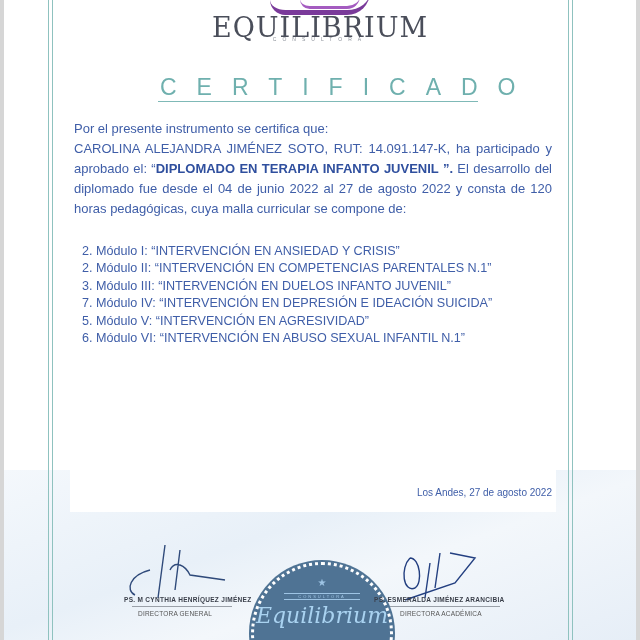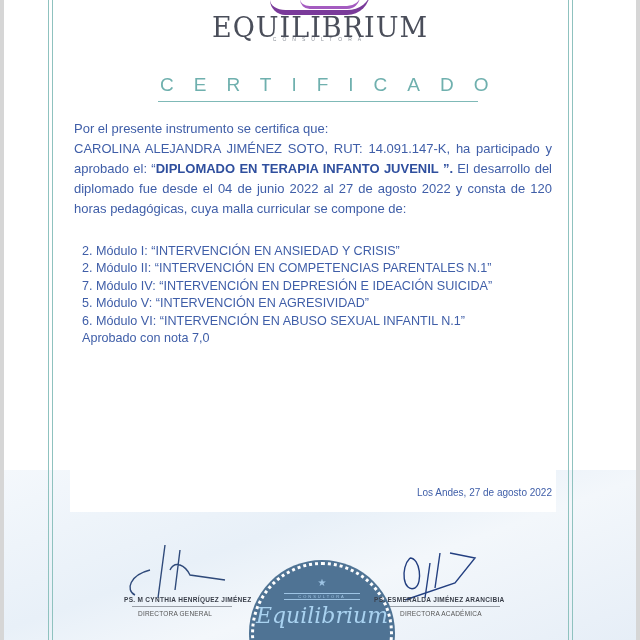--- a/index.html
+++ b/index.html
@@ -8,21 +8,21 @@
   .page-edge-right { position:absolute; right:0; top:0; width:4px; height:640px; background:#d6d6d6; }
   .bg-lower { position:absolute; left:4px; right:4px; top:470px; bottom:0;
      background: linear-gradient(160deg, #f4f8fc 0%, #e8f0f8 40%, #f3f7fb 60%, #e6eef7 100%); }
   .rule { position:absolute; top:0; height:640px; width:1px; background:#8fc2bf; }
   .text-box { position:absolute; left:70px; top:110px; width:486px; height:402px; background:#ffffff; }
   .logo { position:absolute; left:0; right:0; top:0; text-align:center; }
   .logo-swoosh { position:absolute; left:270px; top:-8px; width:100px; height:18px; border-bottom:5px solid #7a3a9a; border-radius:0 0 60px 40px; }
   .logo-swoosh2 { position:absolute; left:300px; top:-4px; width:60px; height:10px; border-bottom:3px solid #a45bc0; border-radius:0 0 40px 30px; }
   .logo-name { position:absolute; left:0; right:0; top:12px; text-align:center; font-family:"DejaVu Serif", serif; font-size:27px; color:#4a4e5a; letter-spacing:1px; }
   .logo-sub { position:absolute; left:0; right:0; top:36px; text-align:center; font-size:5px; letter-spacing:6px; color:#8a8f98; }
-  .title { position:absolute; left:150px; top:74px; width:340px; text-align:center; font-size:19px; letter-spacing:20px; color:#6fb0ae; text-indent:10px; }
+  .title { position:absolute; left:150px; top:74px; width:340px; text-align:center; font-size:23px; letter-spacing:20px; color:#6fb0ae; text-indent:10px; }
   .title-line { position:absolute; left:158px; top:101px; width:320px; height:1px; background:#7fb9b7; }
   .body { position:absolute; left:74px; top:119px; width:478px; font-size:13px; line-height:20px; color:#3f5ea8; text-align:justify; }
   .body b { color:#2f4f9e; }
   .modules { position:absolute; left:82px; top:243px; font-size:12.6px; line-height:17.4px; color:#3f5ea8; }
   .date { position:absolute; right:88px; top:487px; font-size:10px; color:#3f5ea8; }
   .sig-name { position:absolute; font-size:6.5px; font-weight:bold; color:#3a3f4a; letter-spacing:0.3px; }
   .sig-role { position:absolute; font-size:6.5px; color:#555; letter-spacing:0.2px; }
   .sig-line { position:absolute; height:1px; background:#9aa0a8; }
   .seal { position:absolute; left:251px; top:562px; width:136px; height:136px; border-radius:50%; background:#4f7394; border:3px dotted #ffffff; box-shadow:0 0 0 2px #4f7394; }
   .seal-star { position:absolute; left:0; right:0; top:12px; text-align:center; color:#9ec4e4; font-size:10px; }
@@ -58,24 +58,24 @@
   <div class="title-line"></div>
 
   <div class="body">
     <span>Por el presente instrumento se certifica que:</span><br>
     <span>CAROLINA ALEJANDRA JIMÉNEZ SOTO, RUT: 14.091.147-K, ha participado y aprobado el: “</span><b>DIPLOMADO EN TERAPIA INFANTO JUVENIL ”.</b><span> El desarrollo del diplomado fue desde el 04 de junio 2022 al 27 de agosto 2022 y consta de 120 horas pedagógicas, cuya malla curricular se compone de:</span>
   </div>
 
   <div class="modules">
     <div>2. Módulo I: “INTERVENCIÓN EN ANSIEDAD Y CRISIS”</div>
     <div>2. Módulo II: “INTERVENCIÓN EN COMPETENCIAS PARENTALES N.1”</div>
+    <div>3. Módulo III: “INTERVENCIÓN EN DUELOS INFANTO JUVENIL”</div>
     <div>7. Módulo IV: “INTERVENCIÓN EN DEPRESIÓN E IDEACIÓN SUICIDA”</div>
     <div>5. Módulo V: “INTERVENCIÓN EN AGRESIVIDAD”</div>
     <div>6. Módulo VI: “INTERVENCIÓN EN ABUSO SEXUAL INFANTIL N.1”</div>
-    <div>Aprobado con nota 7,0</div>
   </div>
 
   <div class="date">Los Andes, 27 de agosto 2022</div>
 
   <svg style="position:absolute;left:120px;top:540px;" width="110" height="60">
     <path d="M30 30 C10 35, 5 50, 15 55 M45 5 L38 58 M60 10 L55 50 M50 30 C55 20, 65 25, 70 35 L105 40" stroke="#2f4a7a" stroke-width="1.4" fill="none"></path>
   </svg>
   <div class="sig-name" style="left:124px;top:596px;">PS. M CYNTHIA HENRÍQUEZ JIMÉNEZ</div>
   <div class="sig-line" style="left:132px;top:606px;width:100px;"></div>
   <div class="sig-role" style="left:138px;top:610px;">DIRECTORA GENERAL</div>

